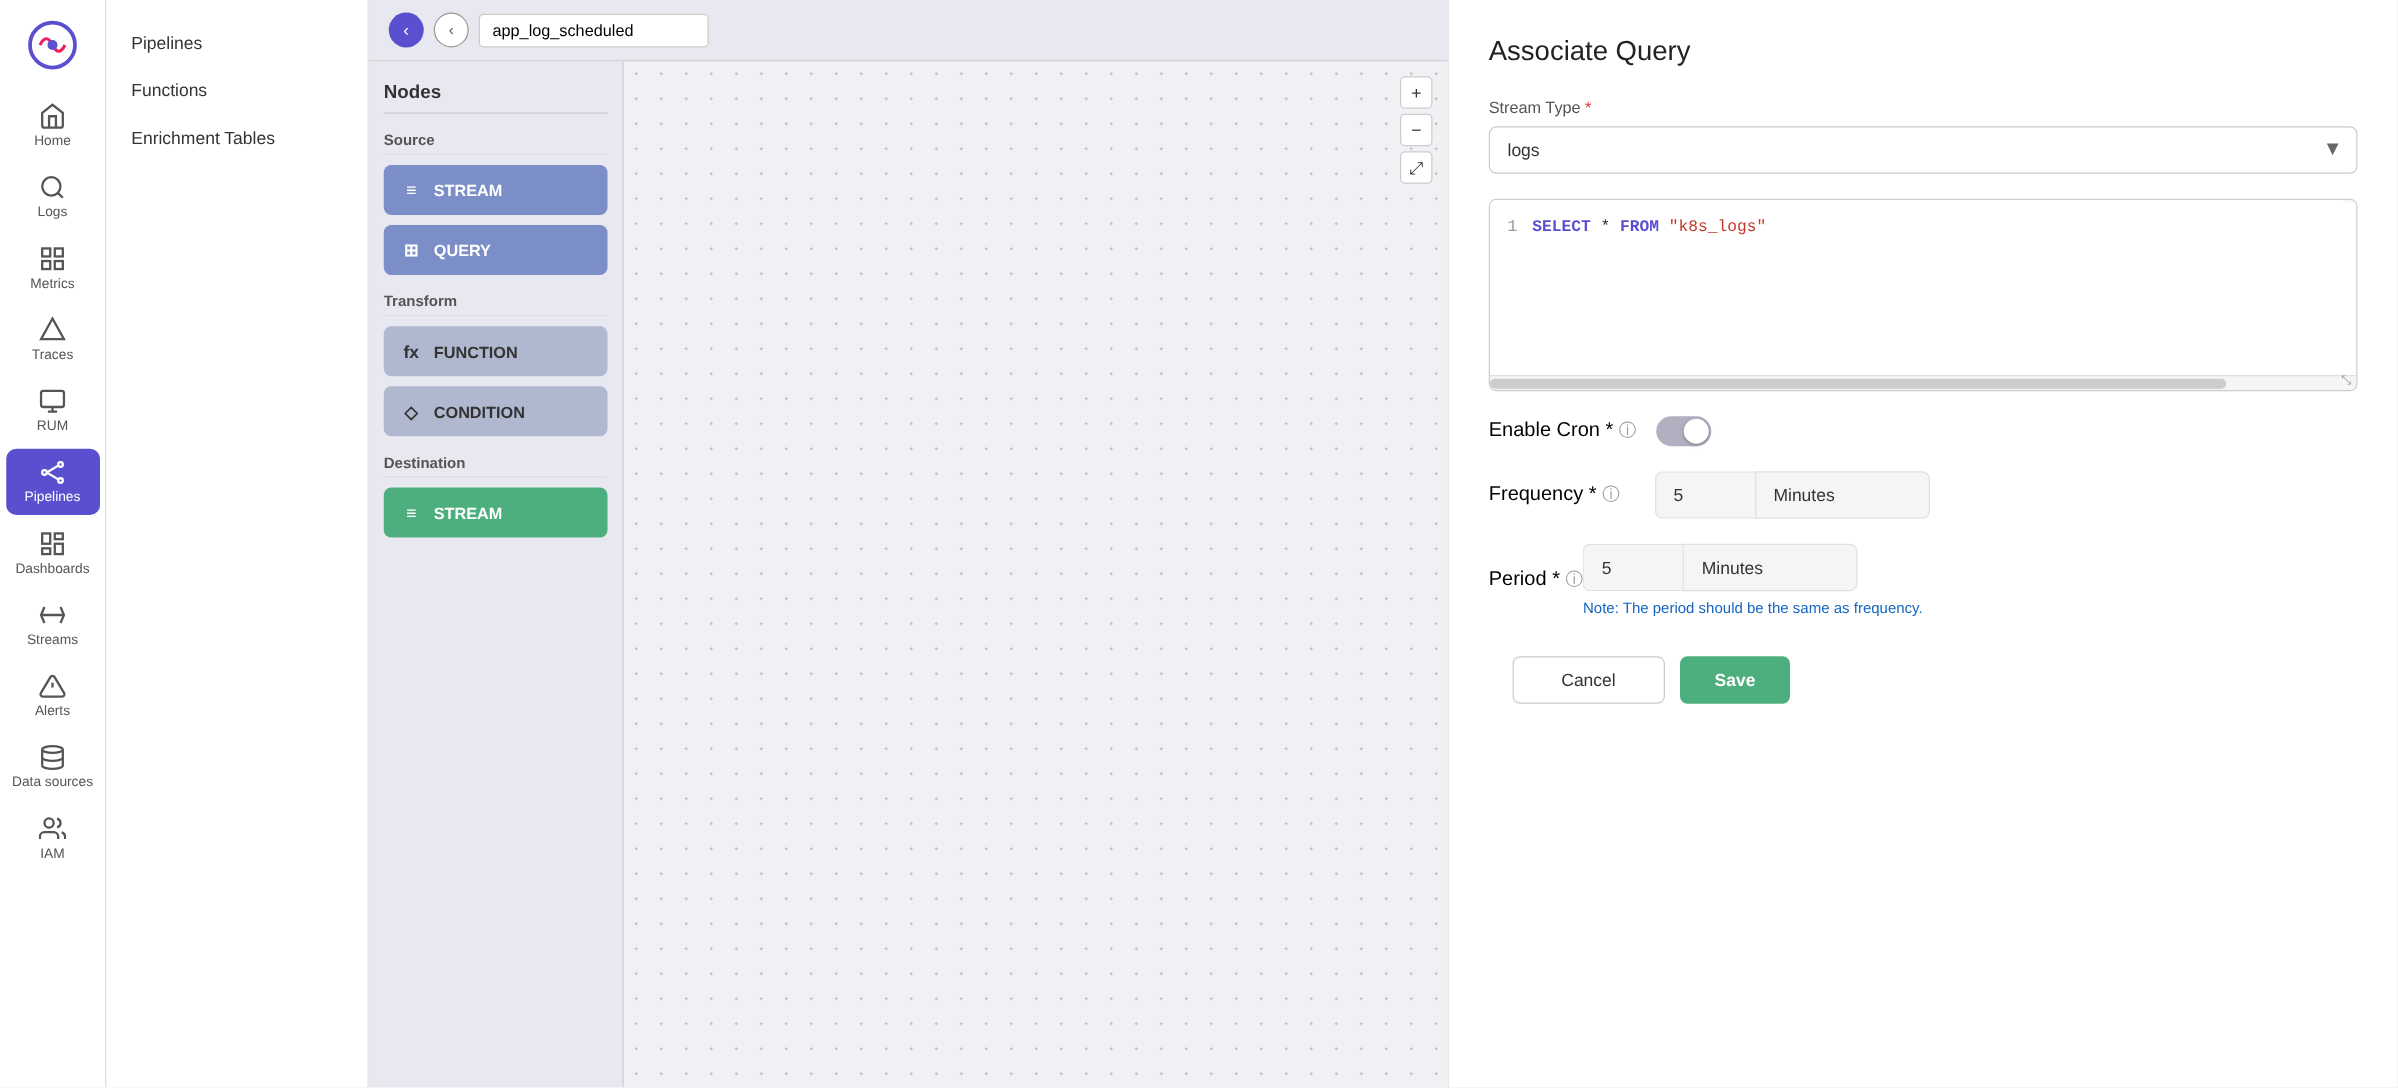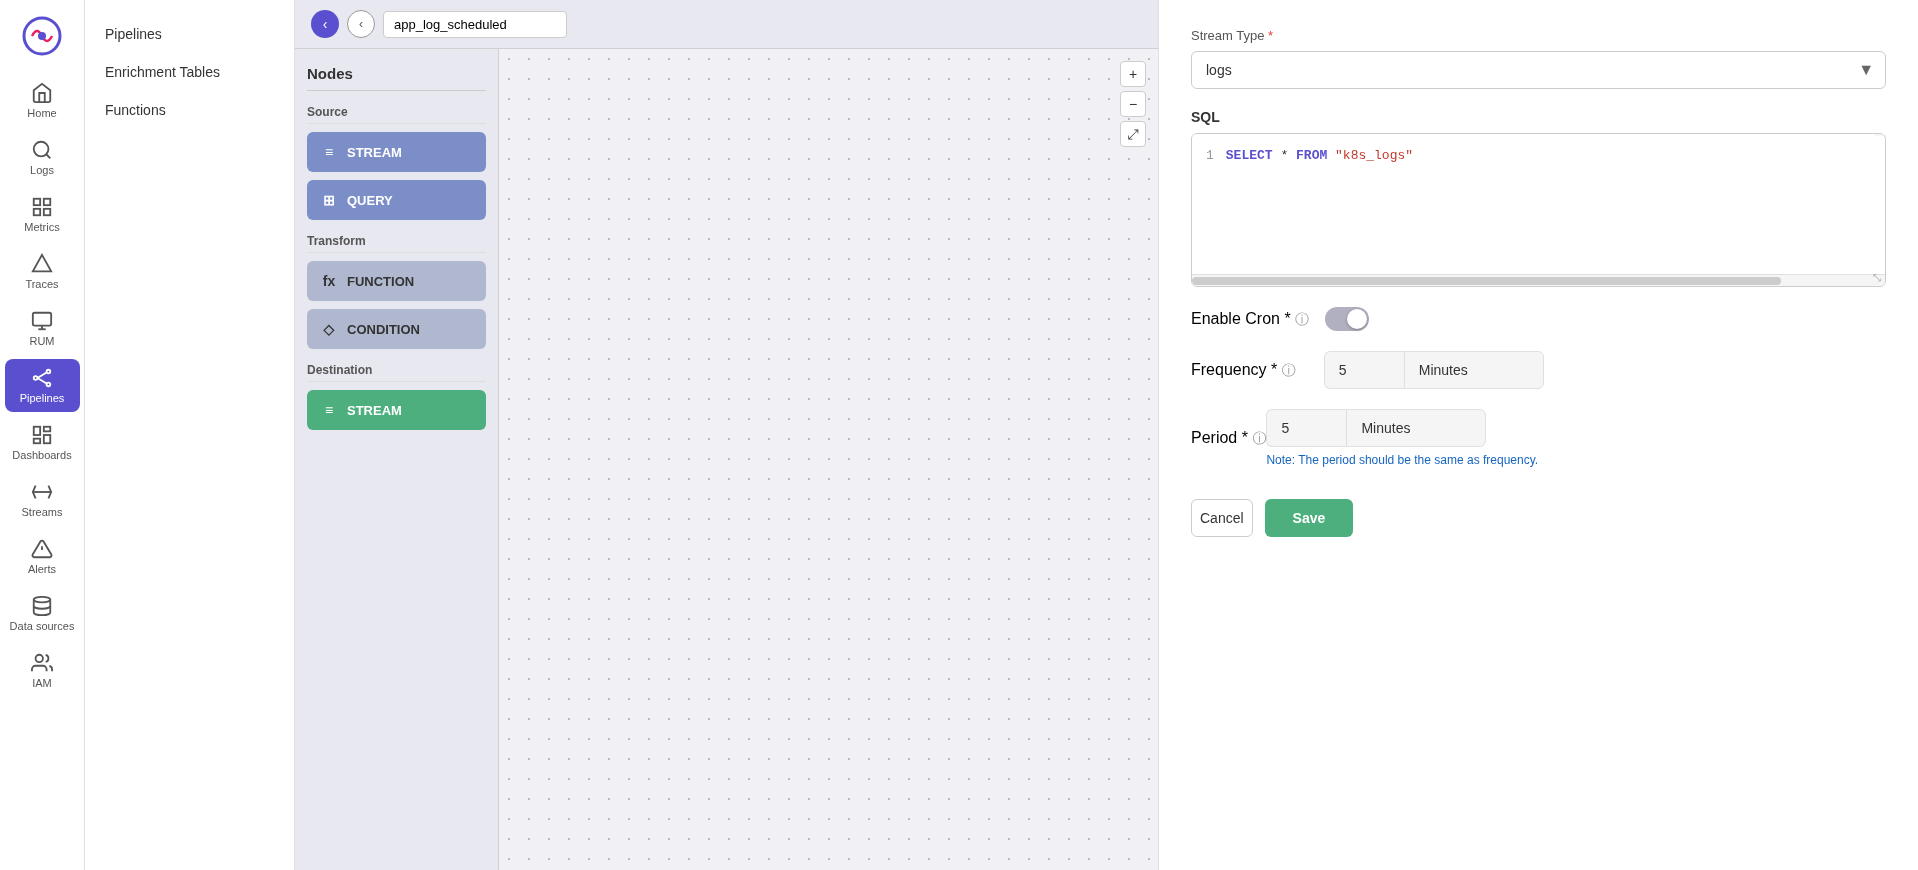--- a/index.html
+++ b/index.html
@@ -390,27 +390,28 @@
     }
 
     
     .btn-row {
       display: flex;
       gap: 12px;
       margin-top: 12px;
     }
 
     .btn-cancel {
-      padding: 10px 8px;
+      padding: 10px 38px;
       border: 1px solid #ccc;
       border-radius: 6px;
       background: #fff;
       font-size: 14px;
       cursor: pointer;
       color: #333;
+      margin-left: 19px;
     }
 
     .btn-save {
       padding: 10px 28px;
       border: none;
       border-radius: 6px;
       background: #4caf7d;
       color: #fff;
       font-size: 14px;
       font-weight: 600;
@@ -539,24 +540,24 @@
       </svg>
     <span>IAM</span>
   </div>
 </nav>
 
 <div class="second-sidebar">
   <div class="second-sidebar-item">
     <span>Pipelines</span>
   </div>
   <div class="second-sidebar-item">
+    <span>Functions</span>
+  </div>
+  <div class="second-sidebar-item">
     <span>Enrichment Tables</span>
-  </div>
-  <div class="second-sidebar-item">
-    <span>Functions</span>
   </div>
 </div>
 
 <div class="main-area">
   <div style="display:flex; flex:1; overflow:hidden;">
 
     <div class="left-area">
       <div class="canvas-wrapper">
 
         <div class="pipeline-header">
@@ -617,38 +618,38 @@
               <button class="canvas-ctrl-btn">+</button>
               <button class="canvas-ctrl-btn">−</button>
               <button class="canvas-ctrl-btn">⤢</button>
             </div>
           </div>
         </div>
       </div>
     </div>
 
     <div class="right-panel">
+      <h2 class="panel-title">Associate Query</h2>
 
       <div class="form-group">
         <label class="form-label">
           <span>Stream Type</span>
           <span class="required">*</span>
         </label>
         <div class="select-wrapper">
           <select class="form-select">
             <option value="logs">logs</option>
             <option value="metrics">metrics</option>
             <option value="traces">traces</option>
           </select>
           <span class="select-arrow">▼</span>
         </div>
       </div>
 
       <div class="form-group">
-        <div class="sql-label">SQL</div>
         <div class="sql-editor">
           <div style="display:flex; overflow:hidden; position:relative;">
             <div class="sql-content" style="flex:1;">
               <span class="sql-line-num">1</span><span class="sql-keyword">SELECT</span><span class="sql-operator"> * </span><span class="sql-keyword">FROM</span><span class="sql-operator"> </span><span class="sql-string">"k8s_logs"</span>
             </div>
             <div class="scrollbar-v" style="position:relative;">
               <div style="width:8px; height:30%; background:#ccc; border-radius:4px; margin:2px auto;"></div>
             </div>
           </div>
           <div class="sql-scrollbar-h">

